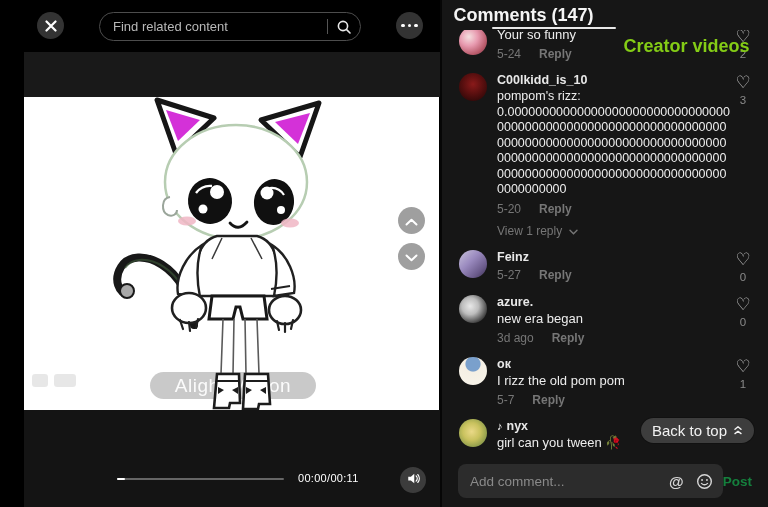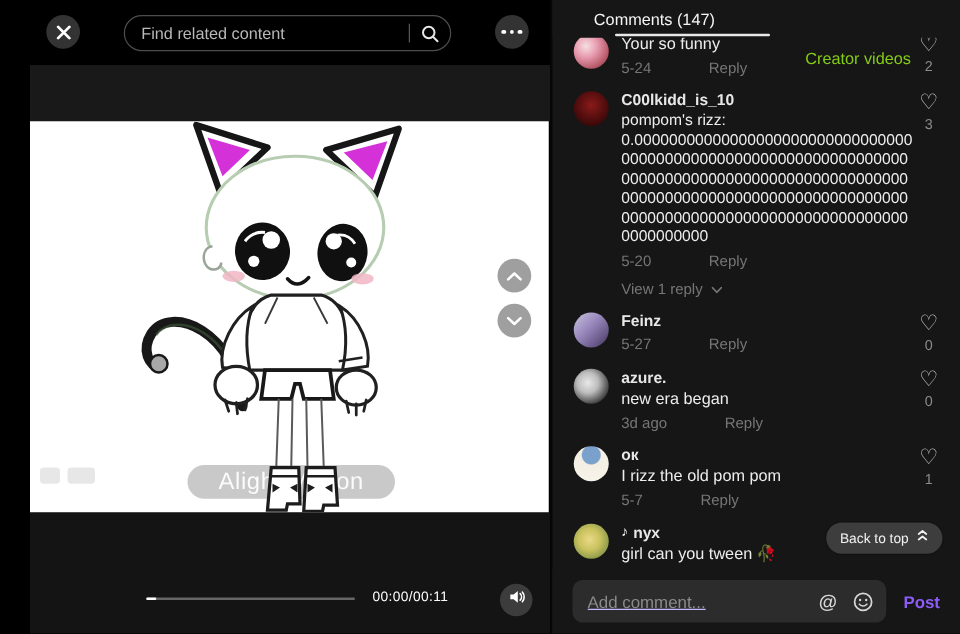--- a/index.html
+++ b/index.html
@@ -32,56 +32,56 @@
 
   .letterbox-bottom { position:absolute; top:410px; left:0; width:100%; height:97px; background:#141414; }
   .progress { position:absolute; top:478px; left:93px; width:167px; height:2px; background:rgba(255,255,255,0.35); border-radius:1px; cursor:pointer; }
   .progress .played { position:absolute; left:0; top:0; height:2px; width:8px; background:#fff; border-radius:1px; }
   .timetext { position:absolute; top:472px; left:274px; color:#fff; font-size:11px; letter-spacing:.3px; }
   .speaker-btn { position:absolute; top:467px; left:376px; width:26px; height:26px; border-radius:50%; background:#3c3c3c; display:flex; align-items:center; justify-content:center; cursor:pointer; }
 
   
   .right { position:relative; width:352px; height:507px; background:#161616; border-left:2px solid #060606; display:flex; flex-direction:column; }
   .tabbar { position:relative; height:30px; flex-shrink:0; display:flex; background:#161616; z-index:4; }
-  .tab { width:50%; display:flex; align-items:center; justify-content:center; font-size:13px; font-weight:normal; cursor:pointer; }
+  .tab { width:50%; display:flex; align-items:center; justify-content:center; font-size:18px; font-weight:bold; cursor:pointer; }
   .tab.active { color:#f5f5f5; }
   .tab.inactive { color:#84cc16;margin-top:46px; }
   .tab-underline { position:absolute; left:50px; top:27px; width:124px; height:2px; background:#e8e8e8; border-radius:1px; }
 
   .clist { flex:1; overflow:hidden; padding:0 12px 0 17px; position:relative; }
   .comment { display:flex; margin-bottom:12px; }
   .comment.first { margin-top:-3px; }
   .avatar { width:28px; height:28px; border-radius:50%; flex-shrink:0; margin-right:10px; cursor:pointer; }
   .av1 { background:radial-gradient(circle at 35% 35%, #f5e0e0 0%, #e89bb0 35%, #b85a6a 70%, #6b3040 100%); }
   .av2 { background:radial-gradient(circle at 50% 40%, #8a1a1a 0%, #5a0f0f 45%, #1c0505 100%); }
   .av3 { background:linear-gradient(135deg, #cac4dc 0%, #9b8bc0 40%, #6a5a8a 75%, #3a3050 100%); }
   .av4 { background:radial-gradient(circle at 40% 40%, #e8e8e8 0%, #bdbdbd 35%, #3a3a3a 75%, #111 100%); }
   .av5 { background:radial-gradient(circle at 50% 25%, #7aa0cc 0%, #7aa0cc 28%, #f4efe4 32%, #f8f4ea 100%); }
   .av6 { background:radial-gradient(circle at 45% 45%, #ead988 0%, #c9c25e 40%, #89994a 75%, #4e6a55 100%); }
   .c-body { flex:1; min-width:0; }
   .c-user { color:#e8e8e8; font-size:12.5px; font-weight:bold; margin-bottom:2px; display:flex; align-items:center; gap:4px; }
   .c-badge { font-size:11px; color:#fff; }
   .c-text { color:#ededed; font-size:13px; line-height:1.24; white-space:pre-wrap; word-break:break-all; }
   .c-meta { margin-top:4px; font-size:12px; color:#767676; display:flex; gap:18px; }
-  .c-meta .c-reply { font-weight:normal; cursor:pointer;margin-left:28px; }
+  .c-meta .c-reply { font-weight:bold; cursor:pointer; }
   .c-date { cursor:default; }
   .c-view { margin-top:8px; font-size:12px; color:#767676; display:flex; align-items:center; gap:7px; cursor:pointer; }
   .c-like { width:26px; flex-shrink:0; text-align:center; padding-top:1px; cursor:pointer; }
   .c-like .heart { display:block; font-size:17px; color:#c4c4c4; line-height:1; font-family:"DejaVu Sans",sans-serif; }
   .c-like .count { display:block; font-size:11.5px; color:#8a8a8a; margin-top:3px; }
 
-  .back-top { position:absolute; right:14px; bottom:64px; background:#3d3d3d; border-radius:14px; height:25px; padding:0 11px; display:flex; align-items:center; gap:6px; color:#f2f2f2; font-size:11px; cursor:pointer; z-index:6; box-shadow:0 0 0 1px rgba(0,0,0,.2); }
+  .back-top { position:absolute; right:14px; bottom:64px; background:#3d3d3d; border-radius:14px; height:25px; padding:0 11px; display:flex; align-items:center; gap:6px; color:#f2f2f2; font-size:15px; cursor:pointer; z-index:6; box-shadow:0 0 0 1px rgba(0,0,0,.2); }
 
   .composer { height:52px; flex-shrink:0; display:flex; align-items:center; padding:0 16px; background:#161616; }
   .cmt-input { flex:1; height:34px; background:#2c2c2c; border-radius:8px; display:flex; align-items:center; padding:0 10px 0 12px; }
-  .cmt-input input { flex:1; background:transparent; border:none; outline:none; color:#c4b5fd; font-size:13.5px; min-width:0;text-decoration:underline; }
+  .cmt-input input { flex:1; background:transparent; border:none; outline:none; color:#c4b5fd; font-size:13.5px; min-width:0; }
   .cmt-input input::placeholder { color:#8a8a8a; }
   .at-icon { color:#d6d6d6; font-size:15px; font-weight:bold; margin-right:12px; cursor:pointer; }
   .smiley-icon { cursor:pointer; display:flex; }
-  .post-btn { margin-left:14px; color:#8b5cf6; font-size:13.5px; font-weight:bold; cursor:pointer; }
+  .post-btn { color:#15803d; font-size:13.5px; font-weight:bold; cursor:pointer; }
 </style>
 </head>
 <body>
 
 <div class="app">
 
   <div class="left">
     <div class="topbar">
       <div class="circle-btn close-btn">
         <span>

